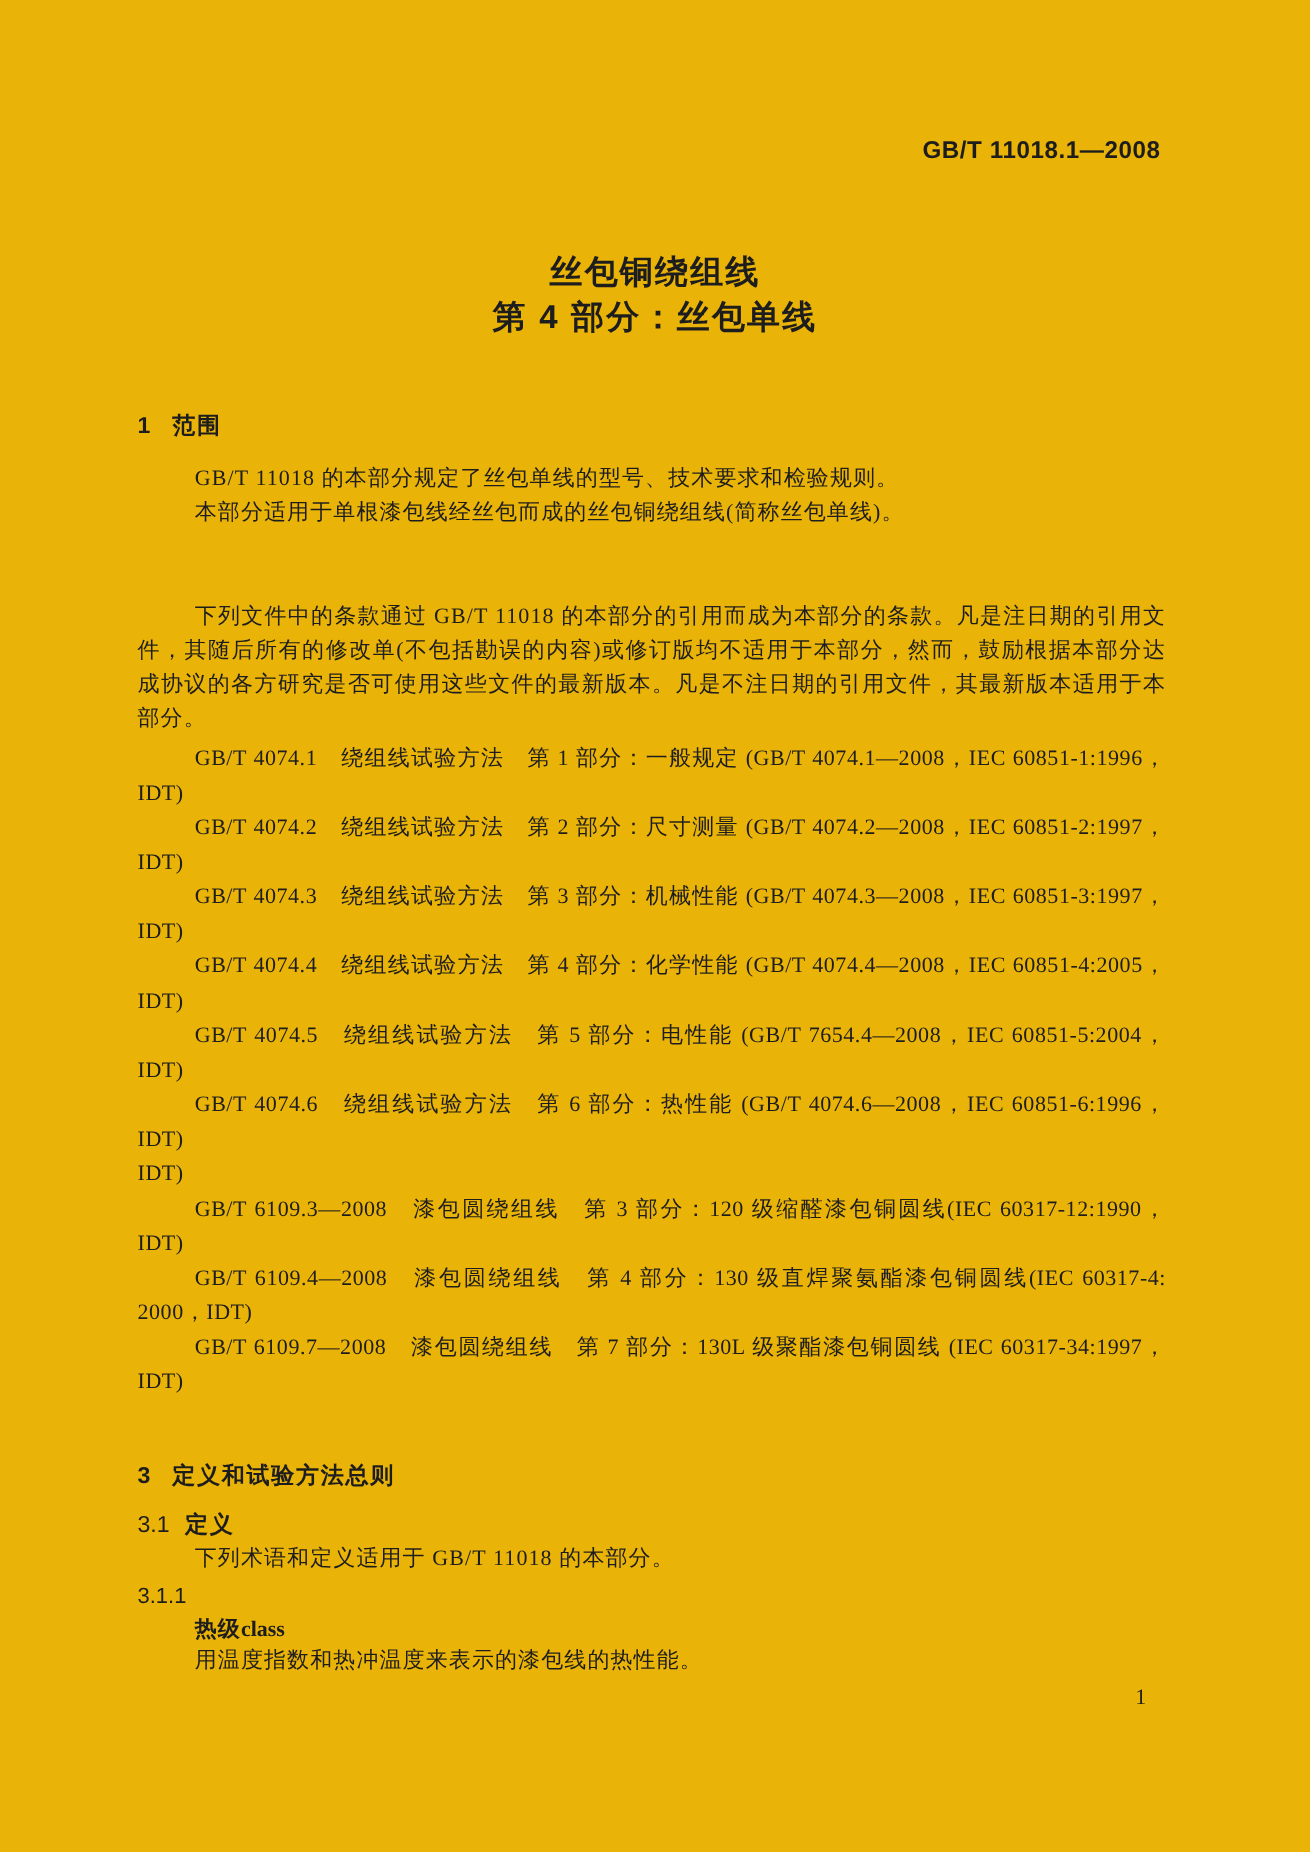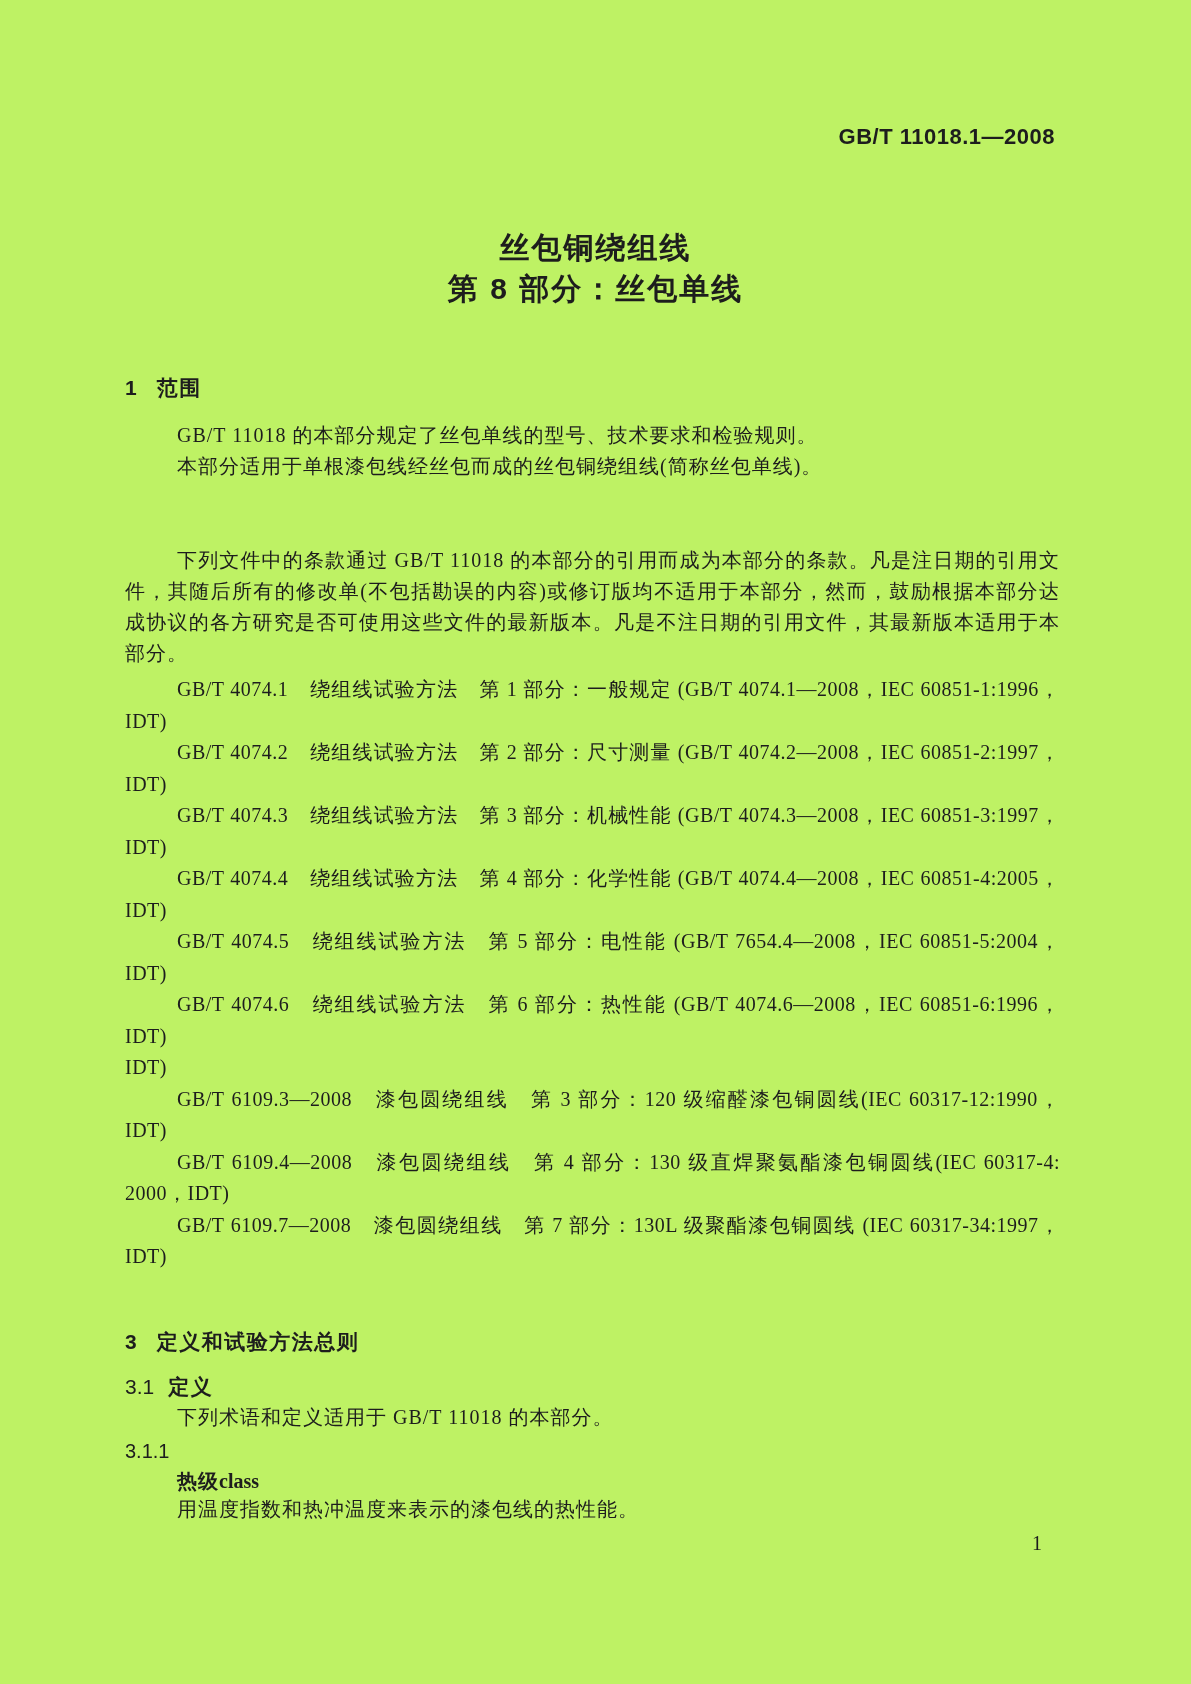--- a/index.html
+++ b/index.html
@@ -1,20 +1,20 @@
 <!DOCTYPE html>
 <html><head>
 <meta charset="utf-8">
 <style>
   html, body { margin: 0; padding: 0; background: #ffffff; }
   .page {
     position: relative;
     width: 1191px;
     height: 1684px;
-    background: #bef264;
+    background: #eab308;
     color: #1d1d1d;
     font-family: "Liberation Serif", "DejaVu Serif", serif;
     overflow: hidden;
     text-decoration: underline;
   }
 
   .doc-code {
     position: absolute;
     top: 124px;
     right: 136px;
@@ -106,21 +106,21 @@
   }
 </style>
 </head>
 <body>
 
 <div class="page">
 
   <div class="doc-code">GB/T 11018.1—2008</div>
 
   <div class="title-line title-1">丝包铜绕组线</div>
-  <div class="title-line title-2">第 8 部分：丝包单线</div>
+  <div class="title-line title-2">第 4 部分：丝包单线</div>
 
   <div class="col sec-h h1">
     <span class="sec-num">1</span><span class="sec-title">范围</span>
   </div>
 
   <div class="col p-scope">
     <div class="body-p indent">GB/T 11018 的本部分规定了丝包单线的型号、技术要求和检验规则。</div>
     <div class="body-p indent">本部分适用于单根漆包线经丝包而成的丝包铜绕组线(简称丝包单线)。</div>
   </div>
 

